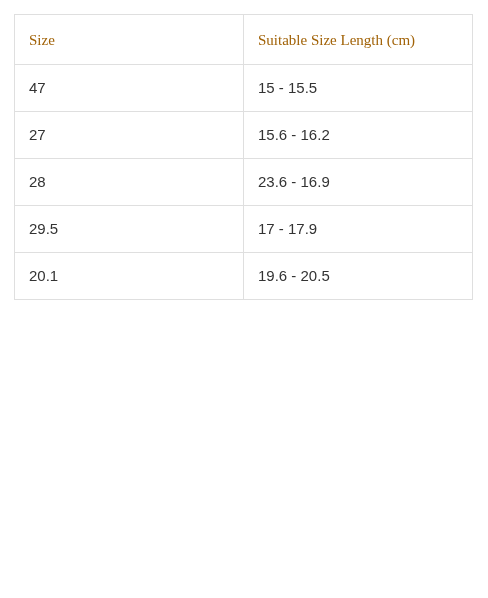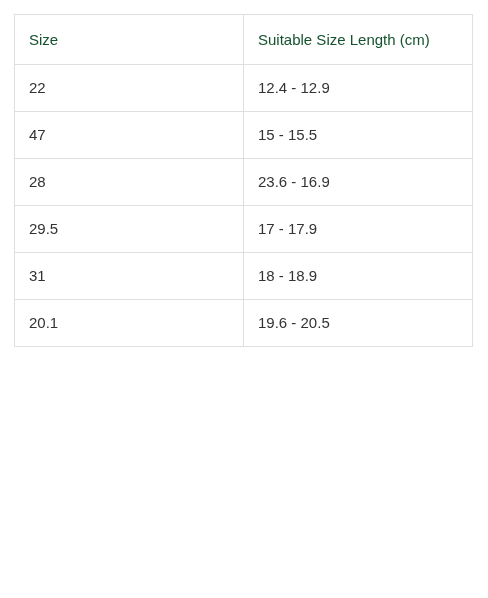--- a/index.html
+++ b/index.html
@@ -43,21 +43,22 @@
     vertical-align: middle;
     font-size: 15px;
     font-weight: normal;
     color: #333333;
     line-height: 1.2;
     white-space: nowrap;
     overflow: hidden;
   }
   table.size-table thead th {
     height: 49px;
-    color: #14532d;
+    color: #a16207;
+    font-family: Liberation Serif, serif;
   }
   table.size-table tbody td {
     height: 46px;
   }
 </style>
 </head>
 <body>
 
 <div class="page">
   <div class="size-table-wrap">
@@ -67,38 +68,34 @@
         <col class="col-len">
       </colgroup>
       <thead>
         <tr>
           <th>Size</th>
           <th>Suitable Size Length (cm)</th>
         </tr>
       </thead>
       <tbody>
           <tr>
-            <td>22</td>
-            <td>12.4 - 12.9</td>
+            <td>47</td>
+            <td>15 - 15.5</td>
           </tr>
           <tr>
-            <td>47</td>
-            <td>15 - 15.5</td>
+            <td>27</td>
+            <td>15.6 - 16.2</td>
           </tr>
           <tr>
             <td>28</td>
             <td>23.6 - 16.9</td>
           </tr>
           <tr>
             <td>29.5</td>
             <td>17 - 17.9</td>
-          </tr>
-          <tr>
-            <td>31</td>
-            <td>18 - 18.9</td>
           </tr>
           <tr>
             <td>20.1</td>
             <td>19.6 - 20.5</td>
           </tr>
         </tbody>
     </table>
   </div>
 </div>
 

